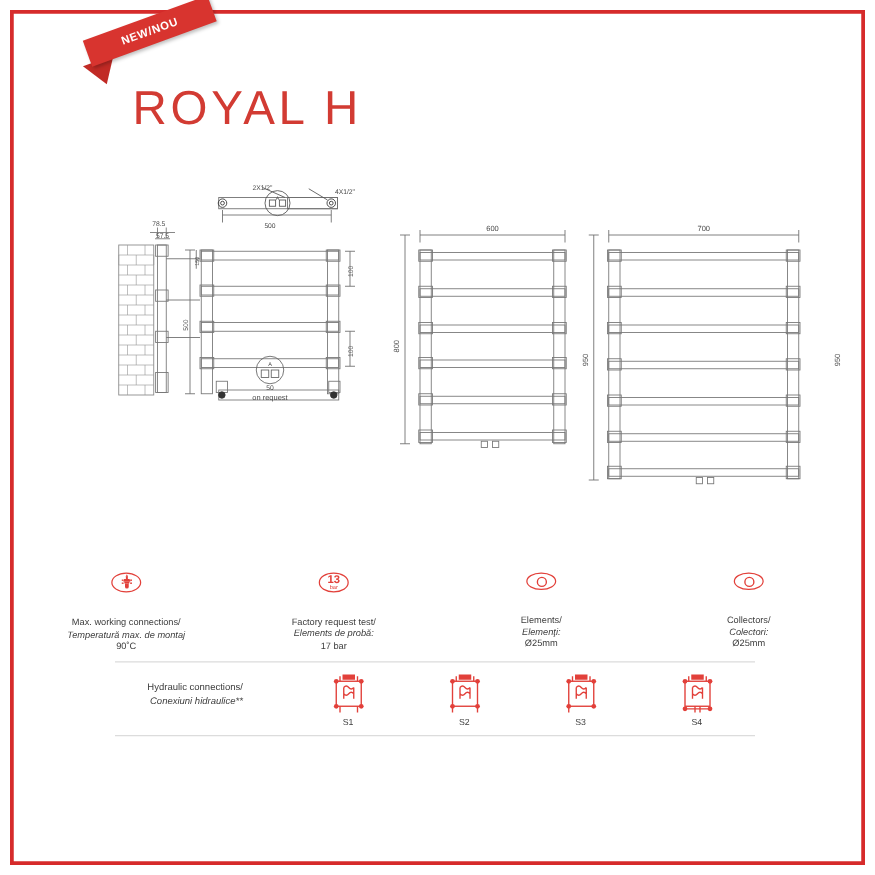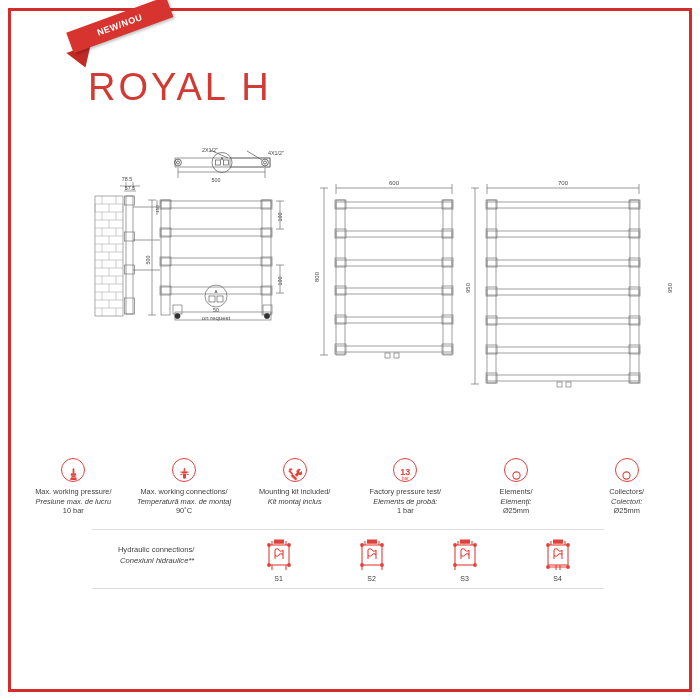--- a/index.html
+++ b/index.html
@@ -11,32 +11,32 @@
   .ribbon{position:absolute;left:62px;top:22px;width:120px;height:52px;}
   .ribbon .band{position:absolute;left:8px;top:10px;width:106px;height:22px;background:#d8342f;
       transform:rotate(-20deg);transform-origin:0 50%;box-shadow:1px 2px 3px rgba(0,0,0,.25);}
   .ribbon .band span{display:block;color:#fff;font-size:9px;font-weight:bold;letter-spacing:.6px;
       text-align:center;line-height:22px;font-family:"Liberation Sans",sans-serif;}
   .ribbon .tail{position:absolute;left:7px;top:26px;width:0;height:0;
       border-left:13px solid transparent;border-right:13px solid transparent;
       border-top:20px solid #c12a25;transform:rotate(-20deg);}
 
   
-  .title{position:absolute;left:88px;top:66px;font-size:38px;letter-spacing:3px;color:#d23b33;
+  .title{position:absolute;left:106px;top:66px;font-size:38px;letter-spacing:3px;color:#d23b33;
       font-weight:300;font-family:"Liberation Sans",sans-serif;white-space:nowrap;}
 
   
   .draw{position:absolute;left:0;top:0;width:700px;height:700px;pointer-events:none;}
   .dim{font-family:"Liberation Sans",sans-serif;fill:#4a4a4a;}
 
   
   .specs{position:absolute;left:18px;top:458px;width:664px;height:62px;display:flex;}
   .spec{flex:1;display:flex;flex-direction:column;align-items:center;}
   .spec .ico{width:22px;height:22px;border:1.4px solid #e2403a;border-radius:50%;
-      display:flex;align-items:flex-end;justify-content:center;margin-bottom:5px;background:#fff;}
+      display:flex;align-items:center;justify-content:center;margin-bottom:19px;background:#fff;}
   .spec .ico svg{display:block;}
   .spec .ico .bartxt{font-size:9px;color:#e2403a;font-weight:bold;line-height:1;text-align:center;}
   .spec .ico .bartxt i{display:block;font-size:4.5px;font-style:normal;font-weight:normal;}
   .spec .l1,.spec .l2,.spec .l3{font-size:7.4px;line-height:9.6px;text-align:center;color:#3d3d3d;white-space:nowrap;}
   .spec .l2{font-style:italic;}
 
   
   .divider{position:absolute;left:92px;top:529px;width:512px;height:1px;background:#dcdcdc;}
   .divider2{position:absolute;left:92px;top:588px;width:512px;height:1px;background:#dcdcdc;}
 
@@ -247,36 +247,20 @@
       <text x="319" y="277" text-anchor="middle" font-size="6" transform="rotate(-90 319 277)">800</text>
 
       <text x="563" y="185" text-anchor="middle" font-size="6">700</text>
       <text x="470" y="288" text-anchor="middle" font-size="6" transform="rotate(-90 470 288)">950</text>
       <text x="672" y="288" text-anchor="middle" font-size="6" transform="rotate(-90 672 288)">950</text>
     </g>
   </svg>
 
   <div class="specs">
 
-    <div class="spec">
-      <div class="ico">
-        <svg width="13" height="14" viewBox="0 0 13 14">
-            <g fill="#e2403a">
-          <path d="M6.5 0.6 L7.6 3 H5.4 Z"></path>
-              <rect x="5.6" y="2.8" width="1.8" height="3.4"></rect>
-          <path d="M4.2 6.2 h4.6 l.7 2.2 h-6 Z"></path>
-              <rect x="4.4" y="8.6" width="4.2" height="1.6" rx=".3"></rect>
-          <rect x="3.4" y="10.6" width="6.2" height="2.4" rx=".5"></rect>
-        </g>
-          </svg>
-      </div>
-      <div class="l1">Max. working pressure/</div>
-      <div class="l2">Presiune max. de lucru</div>
-      <div class="l3">10 bar</div>
-    </div>
 
     <div class="spec">
       <div class="ico">
         <svg width="13" height="14" viewBox="0 0 13 14">
             <g fill="#e2403a">
           <path d="M6.5 0.4 L7.5 2.4 H5.5 Z"></path>
               <rect x="5.7" y="2.2" width="1.6" height="2"></rect>
           <path d="M4.3 4.2 h4.4 l.6 2.1 h-5.6 Z"></path>
           <rect x="4.6" y="6.4" width="3.8" height="1.5" rx=".3"></rect>
           <path d="M5 8.1 h3 v2.2 a1.5 1.5 0 1 1 -3 0 Z"></path>
@@ -285,43 +269,28 @@
           <rect x="9.1" y="7" width="1.5" height="1.1"></rect>
               <rect x="2.4" y="7" width="1.5" height="1.1"></rect>
         </g>
           </svg>
       </div>
       <div class="l1">Max. working connections/</div>
       <div class="l2">Temperatură max. de montaj</div>
       <div class="l3">90˚C</div>
     </div>
 
-    <div class="spec">
-      <div class="ico">
-        <svg width="14" height="13" viewBox="0 0 14 13">
-            <g fill="#e2403a" stroke="#e2403a" stroke-width=".5">
-          <path d="M1.6 2.2 L5 5.6 L4 6.6 L.6 3.2 Z"></path>
-          <path d="M4.6 6.2 L8.4 10 a1.1 1.1 0 0 1 -1.6 1.6 L3 7.8 Z"></path>
-          <path d="M12.6 1.4 a2.6 2.6 0 0 0 -3.6 3.4 l-2 2 1.8 1.8 2-2 a2.6 2.6 0 0 0 3.4 -3.6 l-1.6 1.6 -1.4 -.2 -.2 -1.4 Z"></path>
-          <path d="M1 1.2 L3.4 .4 L4.2 1.6 L2.2 2.8 Z"></path>
-        </g>
-          </svg>
-      </div>
-      <div class="l1">Mounting kit included/</div>
-      <div class="l2">Kit montaj inclus</div>
-      <div class="l3"></div>
-    </div>
 
     <div class="spec">
       <div class="ico">
         <div class="bartxt">13<i>bar</i></div>
       </div>
-      <div class="l1">Factory pressure test/</div>
+      <div class="l1">Factory request test/</div>
       <div class="l2">Elements de probă:</div>
-      <div class="l3">1 bar</div>
+      <div class="l3">17 bar</div>
     </div>
 
     <div class="spec">
       <div class="ico">
         <svg width="11" height="11" viewBox="0 0 11 11">
             <circle cx="5.5" cy="5.5" r="3.6" fill="none" stroke="#e2403a" stroke-width="1.1"></circle>
           </svg>
       </div>
       <div class="l1">Elements/</div>
       <div class="l2">Elemenţi:</div>

